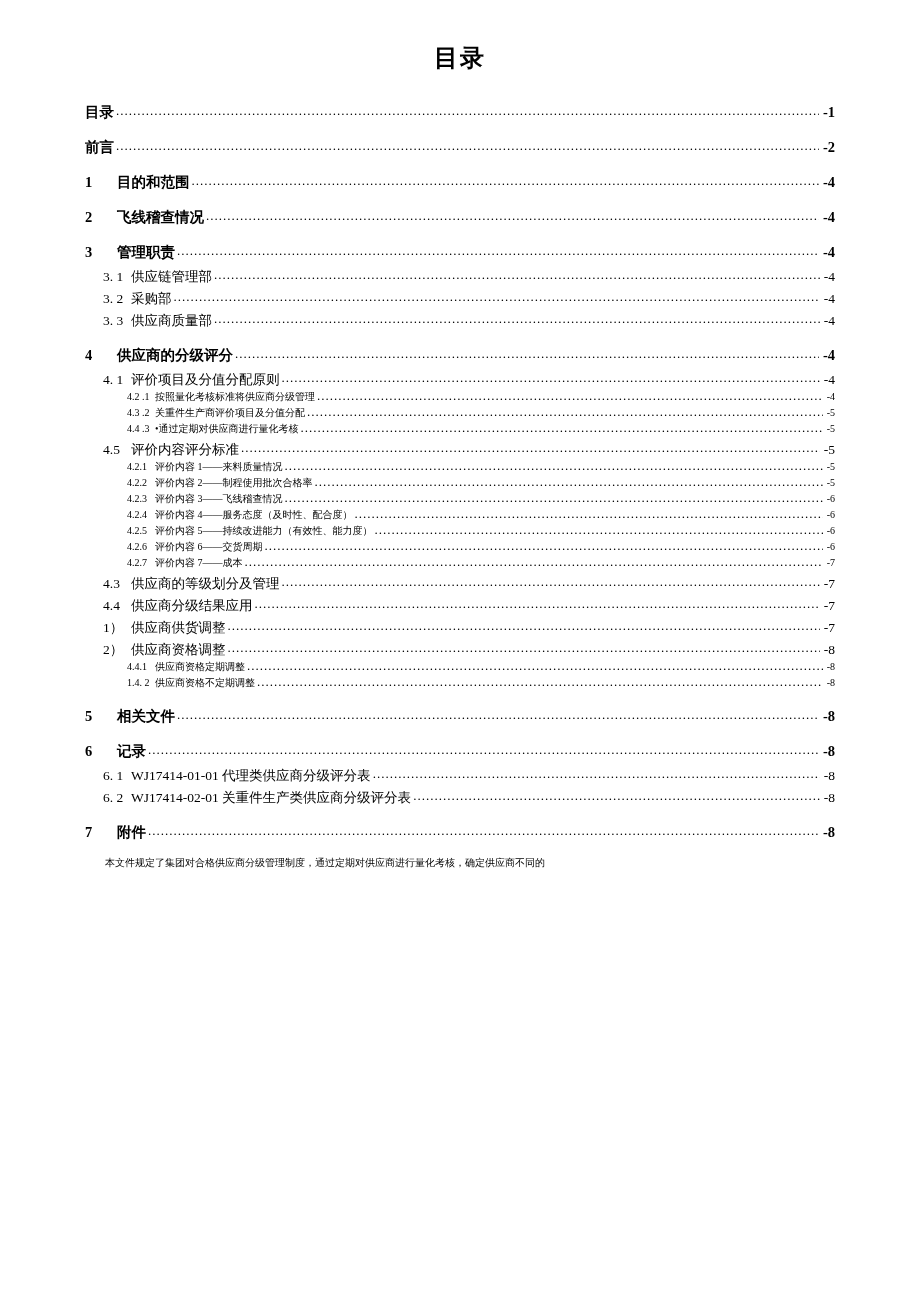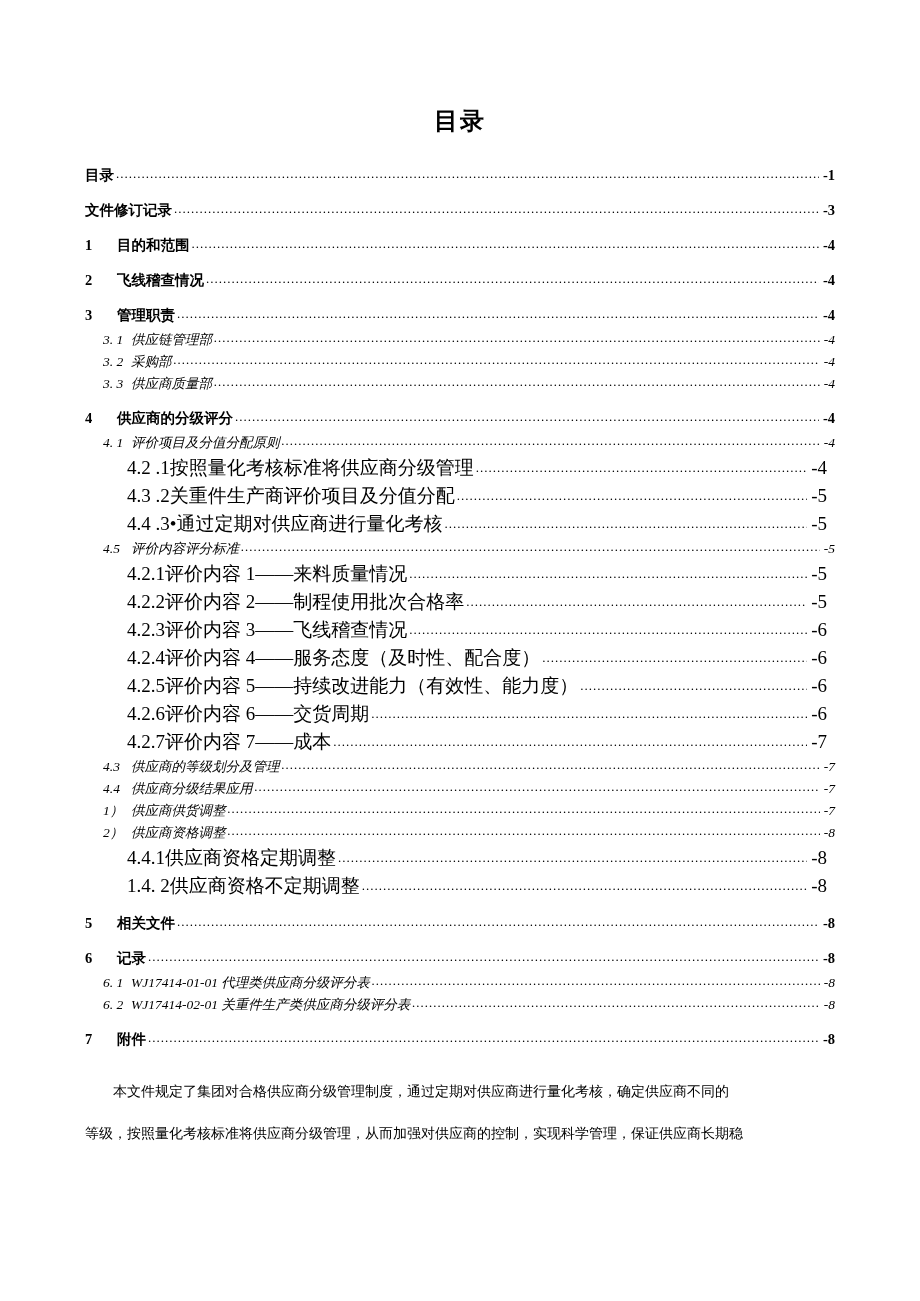--- a/index.html
+++ b/index.html
@@ -7,39 +7,39 @@
     margin: 0;
     padding: 0;
     width: 920px;
     height: 1301px;
     background: #fff;
     font-family: "SimSun", "宋体", serif;
     color: #000;
     box-sizing: border-box;
   }
   .page {
-    padding: 105px 85px 40px 85px;
+    padding: 42px 85px 40px 85px;
   }
   .toc-title {
     text-align: center;
     font-size: 24px;
     font-weight: bold;
     margin-bottom: 28px;
     letter-spacing: 2px;
   }
   .toc-row {
     display: flex;
     align-items: baseline;
     white-space: nowrap;
     font-size: 14px;
     line-height: 1;
   }
   .toc0 { margin: 18px 0 8px 0; font-weight: bold; font-size: 14.5px; }
-  .toc1 { margin: 6px 0 6px 0; padding-left: 18px; font-size: 13.5px; font-style: italic; }
-  .toc2 { margin: 6px 8px 6px 0; padding-left: 42px; font-size: 19px; }
+  .toc1 { margin: 6px 0 6px 0; padding-left: 18px; font-size: 13.5px; }
+  .toc2 { margin: 6px 0 6px 0; padding-left: 42px; font-size: 10px; align-items: flex-end; }
   .toc-num { display: inline-block; min-width: 28px; }
   .toc0 .toc-num { min-width: 32px; }
   .toc-label { }
   .leader {
     flex: 1 1 auto;
     overflow: hidden;
     margin: 0 2px;
     position: relative;
     height: 1em;
   }
@@ -47,24 +47,24 @@
     content: "............................................................................................................................................................................................................";
     position: absolute;
     left: 0; right: 0; bottom: 0;
     letter-spacing: 1px;
     color: #000;
     font-weight: normal;
     font-size: 13px;
   }
   .toc-page { padding-left: 2px; }
   .body-para {
-    font-size: 14px;
+    font-size: 10px;
     line-height: 2.0;
     text-indent: 2em;
-    margin-top: 32px;
+    margin-top: 14px;
   }
   .body-para2 {
     font-size: 14px;
     line-height: 2.0;
     text-indent: 0;
     margin-top: 0;
   }
 </style>
 </head>
 <body>
@@ -73,23 +73,23 @@
 
   <div class="toc-title">目录</div>
 
   <div id="toc-container">
       <div class="toc-row toc0">
         <span class="toc-label">目录</span>
         <span class="leader"></span>
         <span class="toc-page">-1</span>
       </div>
       <div class="toc-row toc0">
-        <span class="toc-label">文件修订记录</span>
-        <span class="leader"></span>
-        <span class="toc-page">-3</span>
+        <span class="toc-label">前言</span>
+        <span class="leader"></span>
+        <span class="toc-page">-2</span>
       </div>
       <div class="toc-row toc0">
         <span class="toc-num">1</span>
         <span class="toc-label">目的和范围</span>
         <span class="leader"></span>
         <span class="toc-page">-4</span>
       </div>
       <div class="toc-row toc0">
         <span class="toc-num">2</span>
         <span class="toc-label">飞线稽查情况</span>
@@ -260,15 +260,14 @@
       </div>
       <div class="toc-row toc0">
         <span class="toc-num">7</span>
         <span class="toc-label">附件</span>
         <span class="leader"></span>
         <span class="toc-page">-8</span>
       </div>
     </div>
 
   <p class="body-para">本文件规定了集团对合格供应商分级管理制度，通过定期对供应商进行量化考核，确定供应商不同的</p>
-  <p class="body-para2">等级，按照量化考核标准将供应商分级管理，从而加强对供应商的控制，实现科学管理，保证供应商长期稳</p>
 
 </div>
 
 </body></html>

